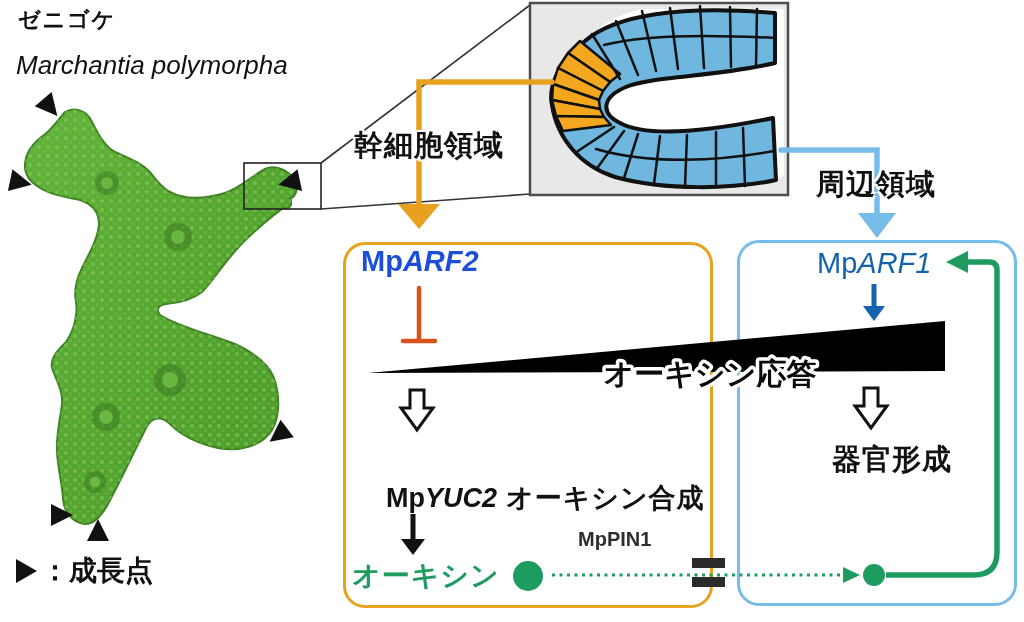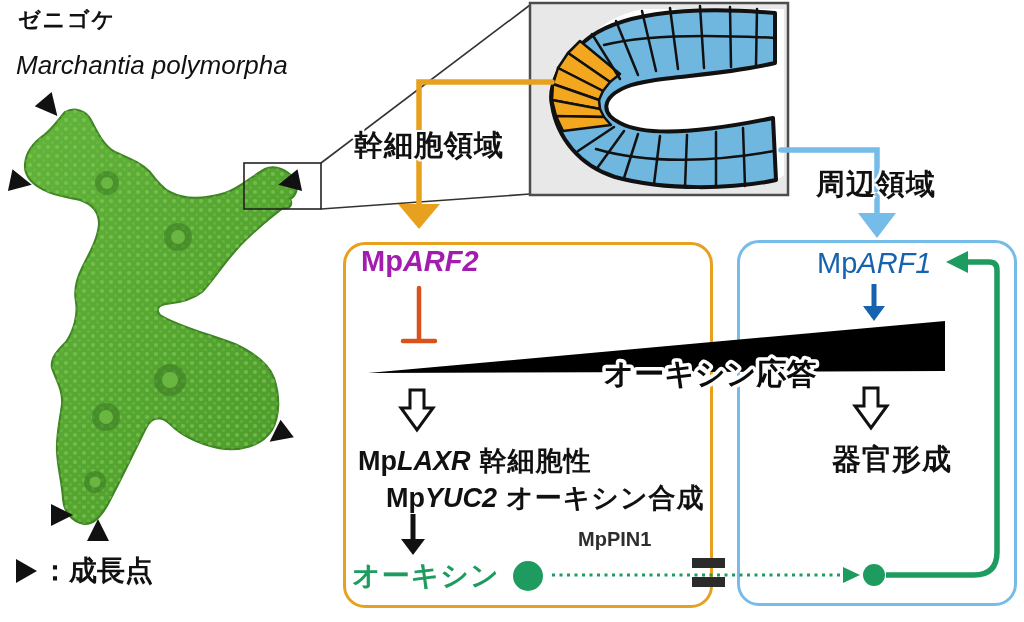--- a/index.html
+++ b/index.html
@@ -8,21 +8,21 @@
   .abs{position:absolute;white-space:nowrap;}
   .z1{z-index:1;} .z2{z-index:2;} .z3{z-index:3;}
   svg{display:block;}
   
   .title-jp{left:18px;top:5px;font-size:22px;font-weight:bold;letter-spacing:2px;}
   .title-latin{left:16px;top:50px;font-size:26px;font-style:italic;}
   .jp-bold{font-weight:bold;letter-spacing:1px;}
   .halo{text-shadow:-2px -2px 0 #fff,2px -2px 0 #fff,-2px 2px 0 #fff,2px 2px 0 #fff,0 0 3px #fff;}
   .stem-region-label{left:354px;top:126px;font-size:29px;}
   .peri-region-label{left:816px;top:165px;font-size:29px;}
-  .arf2-label{left:361px;top:245px;font-size:29px;font-weight:bold;color:#a21caf;}
+  .arf2-label{left:361px;top:245px;font-size:29px;font-weight:bold;color:#1d4ed8;}
   .arf1-label{left:817px;top:247px;font-size:29px;font-weight:normal;color:#1562AE;}
   .gene{font-style:italic;}
   .gene-line{font-size:27px;font-weight:bold;}
   .laxr-line{left:358px;top:443px;}
   .yuc-line{left:358px;top:480px;margin-left:28px;}
   .gene-line .role{margin-left:9px;letter-spacing:1px;}
   .auxin-label{left:352px;top:557px;font-size:28px;font-weight:bold;color:#1E9C5F;letter-spacing:1px;}
   .pin1-label{left:578px;top:528px;font-size:20px;font-weight:bold;color:#2e2e2e;}
   .organ-label{left:812px;top:440px;font-size:29px;margin-left:20px;}
   .legend{left:16px;top:552px;display:flex;align-items:center;font-size:28px;font-weight:bold;}
@@ -198,21 +198,20 @@
   <div class="abs z3 title-jp">ゼニゴケ</div>
   <div class="abs z3 title-latin">Marchantia polymorpha</div>
 
   <div class="abs z3 jp-bold halo stem-region-label">幹細胞領域</div>
   <div class="abs z3 jp-bold halo peri-region-label">周辺領域</div>
 
   <div class="abs z3 arf2-label"><span>Mp</span><span class="gene">ARF2</span></div>
 
   <div class="abs z3 arf1-label"><span>Mp</span><span class="gene">ARF1</span></div>
 
-  <div class="abs z3 gene-line laxr-line"><span>Mp</span><span class="gene">LAXR</span><span class="role">幹細胞性</span></div>
 
   <div class="abs z3 gene-line yuc-line"><span>Mp</span><span class="gene">YUC2</span><span class="role">オーキシン合成</span></div>
 
   <div class="abs z3 auxin-label">オーキシン</div>
   <div class="abs z3 pin1-label">MpPIN1</div>
   <div class="abs z3 jp-bold organ-label">器官形成</div>
 
   <div class="abs z3 legend">
     <span class="tri"></span>
       <span>：</span>

